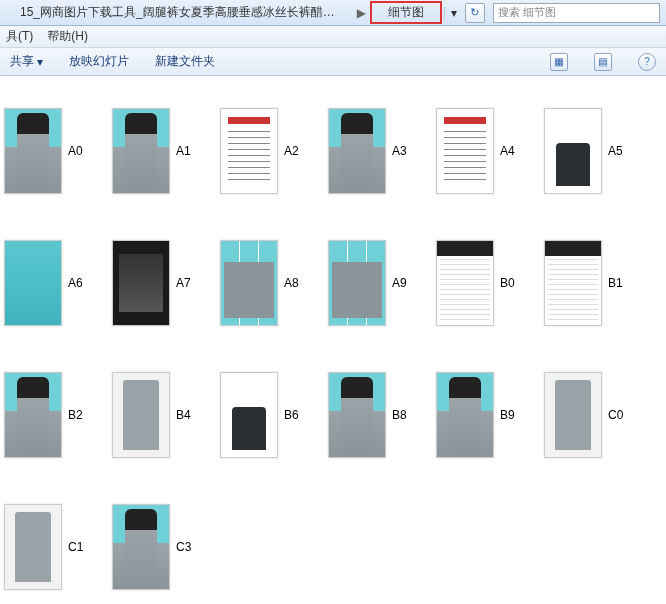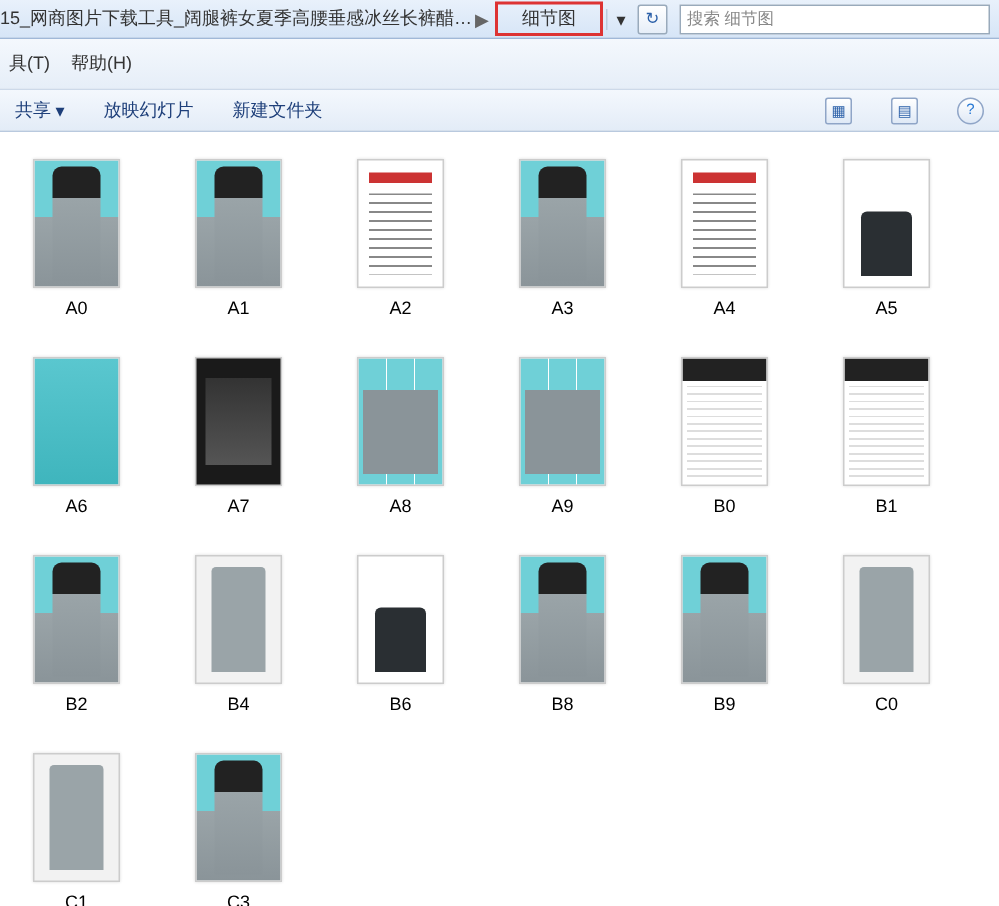--- a/index.html
+++ b/index.html
@@ -1,34 +1,34 @@
 <!DOCTYPE html>
 <html><head>
 <meta charset="utf-8">
 <style>
 * { margin: 0; padding: 0; box-sizing: border-box; font-family: "Microsoft YaHei", sans-serif; }
 body { background: #fff; width: 666px; height: 604px; overflow: hidden; }
 
 .titlebar { height: 26px; background: linear-gradient(#e9f1fb, #d6e5f7); border-bottom: 1px solid #a0b8d8; display: flex; align-items: center; font-size: 12px; color: #333; }
-.bc-part { padding: 0 0; white-space: nowrap; overflow: hidden; text-align: right; }
+.bc-part { padding: 0 20px; white-space: nowrap; overflow: hidden; text-align: right; }
 .bc-sep { color: #666; padding: 0 2px; }
 .bc-highlight { border: 2px solid #d33; padding: 1px 16px; margin: 0 2px; }
 .bc-dd { padding: 0 6px; border-left: 1px solid #bcd; }
 .nav-btn { width: 20px; height: 20px; border: 1px solid #9ab; background: linear-gradient(#fff,#e6eef8); margin: 0 2px; border-radius: 2px; display: flex; align-items: center; justify-content: center; color: #2a5fa8; font-size: 11px; }
 .search { flex: 1; margin: 0 6px; height: 20px; border: 1px solid #9ab; background: #fff; font-size: 11px; padding: 0 4px; color: #888; display: flex; align-items: center; }
 
-.menubar { height: 34px; background: linear-gradient(#f4f8fd,#e6eef8); border-bottom: 1px solid #cdd9e9; display: flex; align-items: center; font-size: 12px; color: #333; padding: 0 6px; gap: 14px; }
+.menubar { height: 22px; background: linear-gradient(#f4f8fd,#e6eef8); border-bottom: 1px solid #cdd9e9; display: flex; align-items: center; font-size: 12px; color: #333; padding: 0 6px; gap: 14px; }
 
 .toolbar { height: 28px; background: linear-gradient(#f4f8fd,#e3ecf7); border-bottom: 1px solid #b9c9de; display: flex; align-items: center; font-size: 12px; color: #1e3f7a; padding: 0 10px; gap: 26px; }
 .toolbar .tb-item { display: flex; align-items: center; gap: 3px; text-align: center; }
 .toolbar .spacer { flex: 1; }
 .tb-icon { width: 18px; height: 18px; border: 1px solid #8fa5c7; border-radius: 2px; background: linear-gradient(#fff,#dfe9f6); display: flex; align-items: center; justify-content: center; font-size: 10px; color: #2a5fa8; }
 
 .content { padding: 18px 0 0 4px; display: flex; flex-wrap: wrap; gap: 18px 14px; overflow: hidden; height: 528px; }
-.thumb { width: 94px; display: flex; flex-direction: column; align-items: center; gap: 6px; }
+.thumb { width: 94px; display: flex; flex-direction: row; align-items: center; gap: 6px; }
 .thumb-img { width: 58px; height: 86px; border: 1px solid #ccc; box-shadow: 0 0 2px rgba(0,0,0,.15); position: relative; overflow: hidden; }
 .thumb-label { font-size: 12px; color: #000; }
 
 
 .cyan { background: linear-gradient(#5ac7cf,#3fb5bd); }
 .model { background: linear-gradient(180deg,#6fd0d7 0%,#6fd0d7 45%,#9aa4a8 45%,#8a9499 100%); }
 .cyan::after, .model::after { content:""; position:absolute; left:22%; top:5%; width:56%; height:90%; background:linear-gradient(180deg,#222 0%,#222 28%,#9aa4a8 28%,#8a9499 100%); border-radius:6px 6px 0 0; }
 .doc { background:#fff; }
 .doc::before{content:"";position:absolute;top:10%;left:12%;right:12%;height:8%;background:#c33;}
 .doc::after{content:"";position:absolute;top:26%;left:12%;right:12%;bottom:10%;background:repeating-linear-gradient(#888 0 1px,transparent 1px 6px);}

